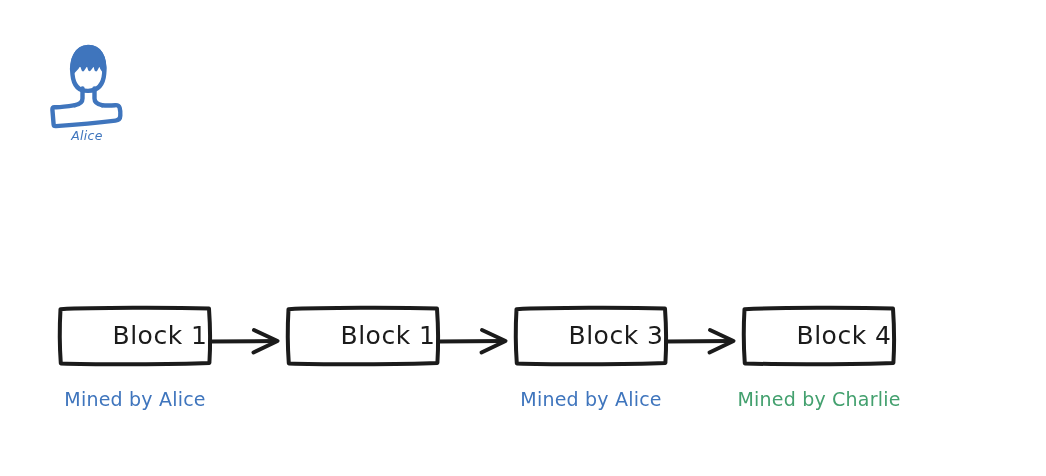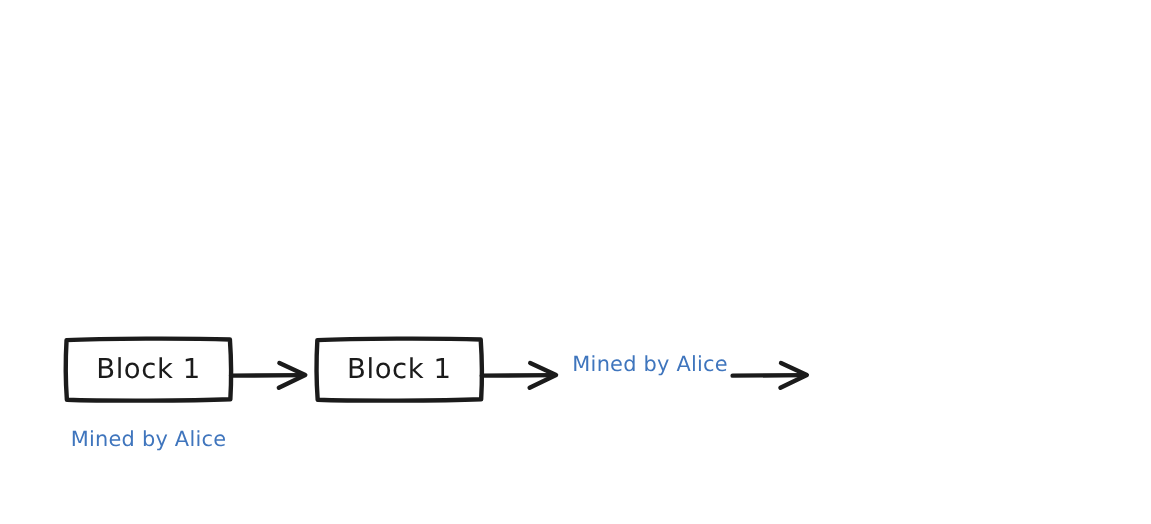--- a/index.html
+++ b/index.html
@@ -84,20 +84,21 @@
     width: 152px;
     height: 57px;
     line-height: 57px;
     text-align: center;
     font-family: "DejaVu Sans", sans-serif;
     font-size: 25px;
     font-weight: 400;
     letter-spacing: 0.5px;
     color: #1b1b1b;
     white-space: nowrap;
+    padding-left: 25px;
   }
   .block-caption {
     margin-top: 24px;
     font-family: "DejaVu Sans", sans-serif;
     font-size: 19px;
     font-weight: 500;
     letter-spacing: 0.2px;
     white-space: nowrap;
   }
 
@@ -114,20 +115,32 @@
   }
   #arrow-1 { left: 204px; }
   #arrow-2 { left: 432px; }
   #arrow-3 { left: 660px; }
 </style>
 </head>
 <body>
 
 <div id="canvas">
 
+  <div class="avatar" id="avatar-alice">
+    <svg class="avatar-figure" viewBox="0 0 86 96">
+      <g fill="none" stroke="#3f75bd" stroke-width="4.4" stroke-linecap="round" stroke-linejoin="round">
+        <path d="M28.5 40.5 C26.5 26.5 32 14 43.5 13.2 C55.5 12.6 61.5 24 60.2 39.5 C59.4 50 55 56.5 44.2 56.9 C33.8 57.2 29.4 50 28.5 40.5 Z"></path>
+        <path d="M38.5 54.5 L38.5 64.5 C38.5 68.5 35.5 70.2 31 71.2"></path>
+        <path d="M50.5 54.5 L50.5 64.5 C50.5 68.5 53.5 70.2 58 71.2"></path>
+        <path d="M31 71.2 C20 73 13.5 73.5 10.5 73.2 C9 73.1 8.3 74 8.4 75.6 L9.6 90.3 C9.7 91.6 10.5 92.2 12 92.1 C30 90.8 58 88.2 71.5 86.6 C74.5 86.2 76.2 84.6 76.3 81.6 C76.5 78.4 76.2 75.6 75.6 73.6 C75 71.8 73.6 71 71.2 71.2 C66 71.6 62 71.6 58 71.2"></path>
+      </g>
+      <path d="M28.9 38.5 C26 24 33 12.5 44 12.2 C56 11.9 62 22.5 60.6 38.2 C57.5 35.2 56.2 31.5 55.6 28.2 C54.4 31 53.6 33.6 52 35.8 C50.9 33.2 50.4 30.8 50.2 28 C48.8 30.8 47.6 33.4 45.6 35.6 C44.6 33.2 43.9 30.6 43.5 28 C42.2 31 41 33.6 39 35.8 C38 33.2 37.4 30.6 37 28.2 C35.4 31 33.5 34.6 28.9 38.5 Z" fill="#3f75bd" stroke="#3f75bd" stroke-width="3" stroke-linejoin="round"></path>
+    </svg>
+    <span class="avatar-name" style="color:#3f75bd">Alice</span>
+  </div>
 
 
 
 
   <div id="chain">
 
     <div class="block-col" id="block-col-1">
       <div class="block-box">
         <svg viewBox="0 0 164 69">
           <path d="M7.5 8.2 C40 6.6 118 6.4 156 7.6 C157 22 157.3 47 156.4 62 C120 63.4 42 63.6 7.8 62.4 C6.6 46 6.6 24 7.5 8.2 Z" fill="#ffffff" stroke="#1b1b1b" stroke-width="4" stroke-linejoin="round" stroke-linecap="round"></path>
@@ -154,25 +167,40 @@
     </div>
 
     <svg class="arrow" id="arrow-2" viewBox="0 0 84 30">
       <g fill="none" stroke="#1b1b1b" stroke-width="4" stroke-linecap="round" stroke-linejoin="round">
         <path d="M6 15.5 L72 15"></path>
         <path d="M50 4 L73.5 15 L49.5 26.5"></path>
       </g>
     </svg>
 
     <div class="block-col" id="block-col-3">
+      <div class="block-box">
+        <svg viewBox="0 0 164 69">
+          <path d="M7.5 8.2 C40 6.6 118 6.4 156 7.6 C157 22 157.3 47 156.4 62 C120 63.4 42 63.6 7.8 62.4 C6.6 46 6.6 24 7.5 8.2 Z" fill="#ffffff" stroke="#1b1b1b" stroke-width="4" stroke-linejoin="round" stroke-linecap="round"></path>
+        </svg>
+        <div class="block-label">Block 3</div>
+      </div>
       <div class="block-caption" style="color:#3f75bd">Mined by Alice</div>
     </div>
 
     <svg class="arrow" id="arrow-3" viewBox="0 0 84 30">
       <g fill="none" stroke="#1b1b1b" stroke-width="4" stroke-linecap="round" stroke-linejoin="round">
         <path d="M6 15.5 L72 15"></path>
         <path d="M50 4 L73.5 15 L49.5 26.5"></path>
       </g>
     </svg>
 
+    <div class="block-col" id="block-col-4">
+      <div class="block-box">
+        <svg viewBox="0 0 164 69">
+          <path d="M7.5 8.2 C40 6.6 118 6.4 156 7.6 C157 22 157.3 47 156.4 62 C120 63.4 42 63.6 7.8 62.4 C6.6 46 6.6 24 7.5 8.2 Z" fill="#ffffff" stroke="#1b1b1b" stroke-width="4" stroke-linejoin="round" stroke-linecap="round"></path>
+        </svg>
+        <div class="block-label">Block 4</div>
+      </div>
+      <div class="block-caption" style="color:#43a06e">Mined by Charlie</div>
+    </div>
 
   </div>
 </div>
 
 </body></html>

